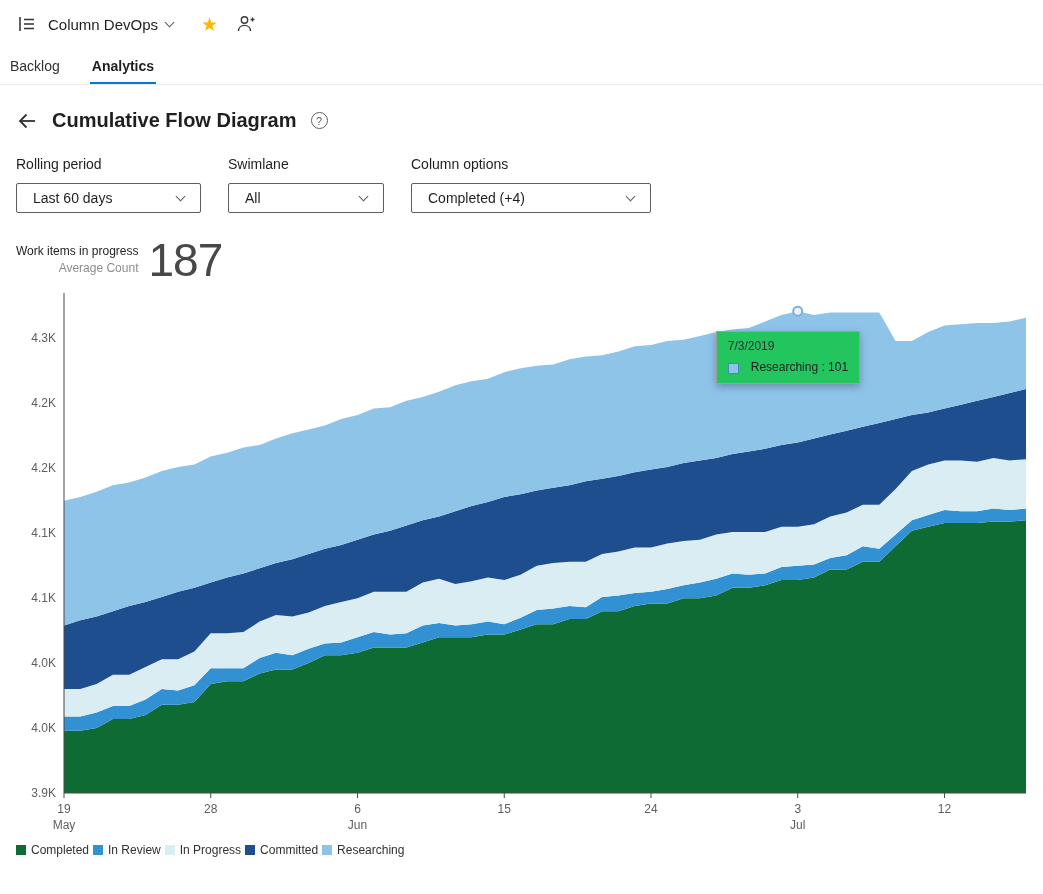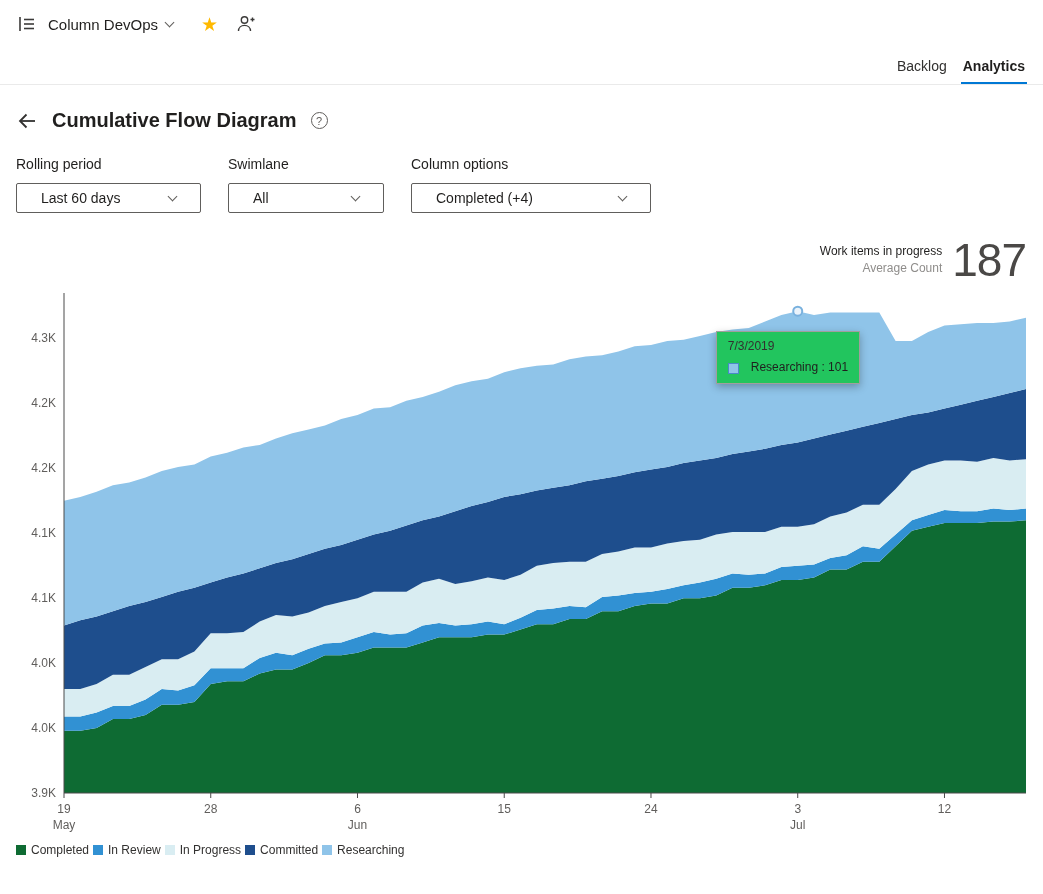--- a/index.html
+++ b/index.html
@@ -9,41 +9,41 @@
     font-family: "Liberation Sans", "DejaVu Sans", sans-serif;
   }
   
   .topbar { display: flex; align-items: center; height: 48px; padding: 0 16px; }
   .tb-icon { display: flex; align-items: center; cursor: pointer; }
   .product { display: flex; align-items: center; gap: 8px; margin-left: 10px; font-size: 15px; cursor: pointer; }
   .chev-sm { width: 7px; height: 7px; border-right: 1.4px solid #605e5c; border-bottom: 1.4px solid #605e5c; transform: rotate(45deg); margin-top: -4px; }
   .star { color: #ffb900; font-size: 19px; margin-left: 28px; cursor: pointer; line-height: 1; }
   .user-btn { margin-left: 18px; cursor: pointer; display: flex; }
   
-  .tabs { display: flex; gap: 12px; padding: 0 16px; border-bottom: 1px solid #eaeaea; justify-content: flex-end; }
+  .tabs { display: flex; gap: 28px; padding: 0 8px; border-bottom: 1px solid #eaeaea; }
   .tab { font-size: 14px; padding: 10px 2px 8px; color: #323130; cursor: pointer; border-bottom: 2px solid transparent; }
   .tab.active { font-weight: 700; color: #201f1e; border-bottom-color: #0078d4; }
   
   .page-head { display: flex; align-items: center; gap: 14px; padding: 24px 16px 0; }
   .back-btn { display: flex; cursor: pointer; }
   h1 { font-size: 20px; margin: 0; font-weight: 700; }
   .help { width: 17px; height: 17px; border: 1px solid #605e5c; border-radius: 50%; font-size: 11px;
           display: flex; align-items: center; justify-content: center; color: #605e5c; cursor: pointer; }
   
   .filters { display: flex; gap: 27px; padding: 24px 16px 0; }
   .filter label { display: block; font-size: 14px; margin-bottom: 11px; color: #201f1e; }
   .f1 { width: 185px; } .f2 { width: 156px; } .f3 { width: 240px; }
   .dropdown { width: 100%; height: 30px; border: 1px solid #605e5c; border-radius: 2px; background: #fff;
-              display: flex; align-items: center; justify-content: space-between; padding: 0 24px;
+              display: flex; align-items: center; justify-content: space-between; padding: 0 16px;
               font-size: 14px; cursor: pointer; }
   .chev { width: 7px; height: 7px; border-right: 1.4px solid #605e5c; border-bottom: 1.4px solid #605e5c;
           transform: rotate(45deg); margin-top: -4px; flex: none; }
   
   .card { margin: 16px 17px 0 16px; position: relative; }
-  .stats { display: flex; justify-content: flex-end; align-items: flex-start; padding-top: 10px; }
+  .stats { display: flex; justify-content: flex-start; align-items: flex-start; padding-top: 10px; }
   .stats-text { text-align: right; margin-top: 5px; }
   .stats-title { font-size: 12px; color: #201f1e; }
   .stats-sub { font-size: 12px; color: #8f8d8b; margin-top: 3px; }
   .stats-value { font-size: 46px; font-weight: 200; color: #4a4846; margin-left: 10px; line-height: 0.95; letter-spacing: -1px; }
   .chart-wrap { position: relative; margin-top: 2px; height: 550px; }
   svg { display: block; }
   .tooltip { position: absolute; background: #22c55e; border: 1px solid #a19f9d; box-shadow: 0 3px 8px rgba(0,0,0,.28);
              padding: 7px 11px 9px; font-size: 12px; min-width: 118px; }
   .tt-date { color: #323130; margin-bottom: 7px; }
   .tt-row { display: flex; align-items: flex-end; gap: 12px; white-space: nowrap; }

